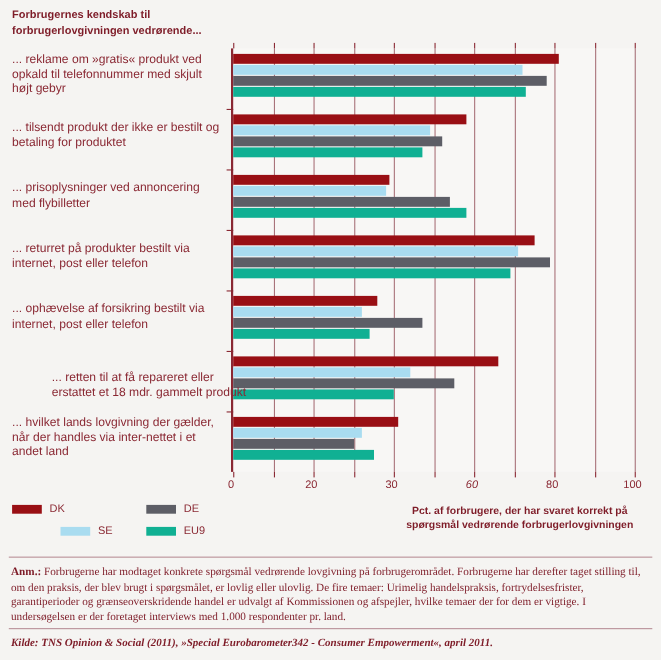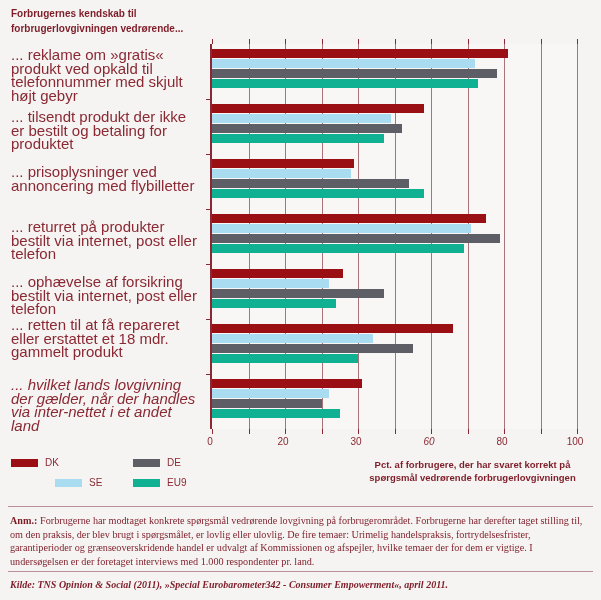--- a/index.html
+++ b/index.html
@@ -44,21 +44,21 @@
   }
   .bar{position:absolute;left:0;height:9px;}
   .bar.dk{background:#990f14;}
   .bar.se{background:#a9dcf0;}
   .bar.de{background:#5d5e66;}
   .bar.eu9{background:#10b093;}
 
   
   .cat{
     position:absolute;left:11px;width:190px;
-    font-size:15px;line-height:13.5px;color:#8a2833;
+    font-size:11px;line-height:13.5px;color:#8a2833;
   }
 
   
   .legend{position:absolute;left:11px;top:457px;font-size:10px;}
   .lg-item{position:absolute;display:flex;align-items:center;}
   .swatch{width:27px;height:8px;margin-right:7px;display:inline-block;}
   .lg-label{color:#8a2833;font-size:10px;}
 
   .axis-note{
     position:absolute;left:350px;top:458px;width:245px;
@@ -167,22 +167,22 @@
       <div class="xlabel" style="left: 502px;">80</div>
       <div class="xlabel" style="left: 575px;">100</div>
     </div>
 
   <div id="catlabels">
       <div class="cat" style="top: 48px;">... reklame om »gratis« produkt ved opkald til telefonnummer med skjult højt gebyr</div>
       <div class="cat" style="top: 110px;">... tilsendt produkt der ikke er bestilt og betaling for produktet</div>
       <div class="cat" style="top: 165px;">... prisoplysninger ved annoncering med flybilletter</div>
       <div class="cat" style="top: 220px;">... returret på produkter bestilt via internet, post eller telefon</div>
       <div class="cat" style="top: 275px;">... ophævelse af forsikring bestilt via internet, post eller telefon</div>
-      <div class="cat" style="top: 318px;">... retten til at få repareret eller erstattet et 18 mdr. gammelt produkt</div>
-      <div class="cat" style="top: 378px; font-style: italic;">... hvilket lands lovgivning der gælder, når der handles via inter-nettet i et andet land</div>
+      <div class="cat" style="top: 337px; margin-left: 36px;">... retten til at få repareret eller erstattet et 18 mdr. gammelt produkt</div>
+      <div class="cat" style="top: 378px;">... hvilket lands lovgivning der gælder, når der handles via inter-nettet i et andet land</div>
     </div>
 
   <div class="legend" id="legend">
       <div class="lg-item" style="left: 0px; top: 0px; text-align: center;">
         <span class="swatch" style="background: rgb(153, 15, 20);"></span>
         <span class="lg-label">DK</span>
       </div>
       <div class="lg-item" style="left: 122px; top: 0px;">
         <span class="swatch" style="background: rgb(93, 94, 102);"></span>
         <span class="lg-label">DE</span>

